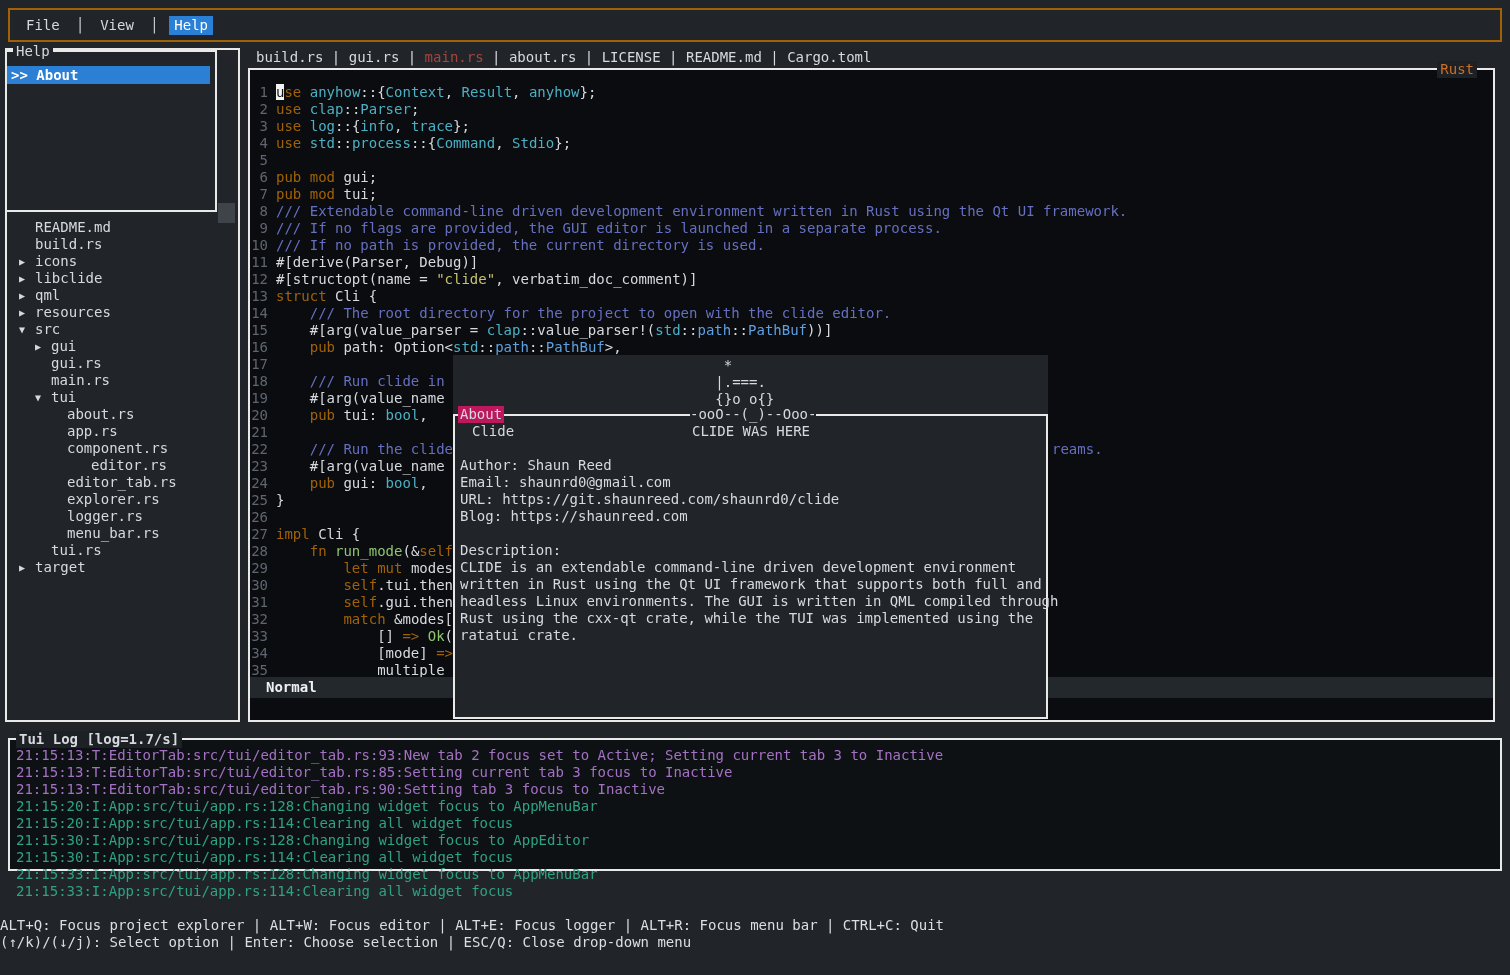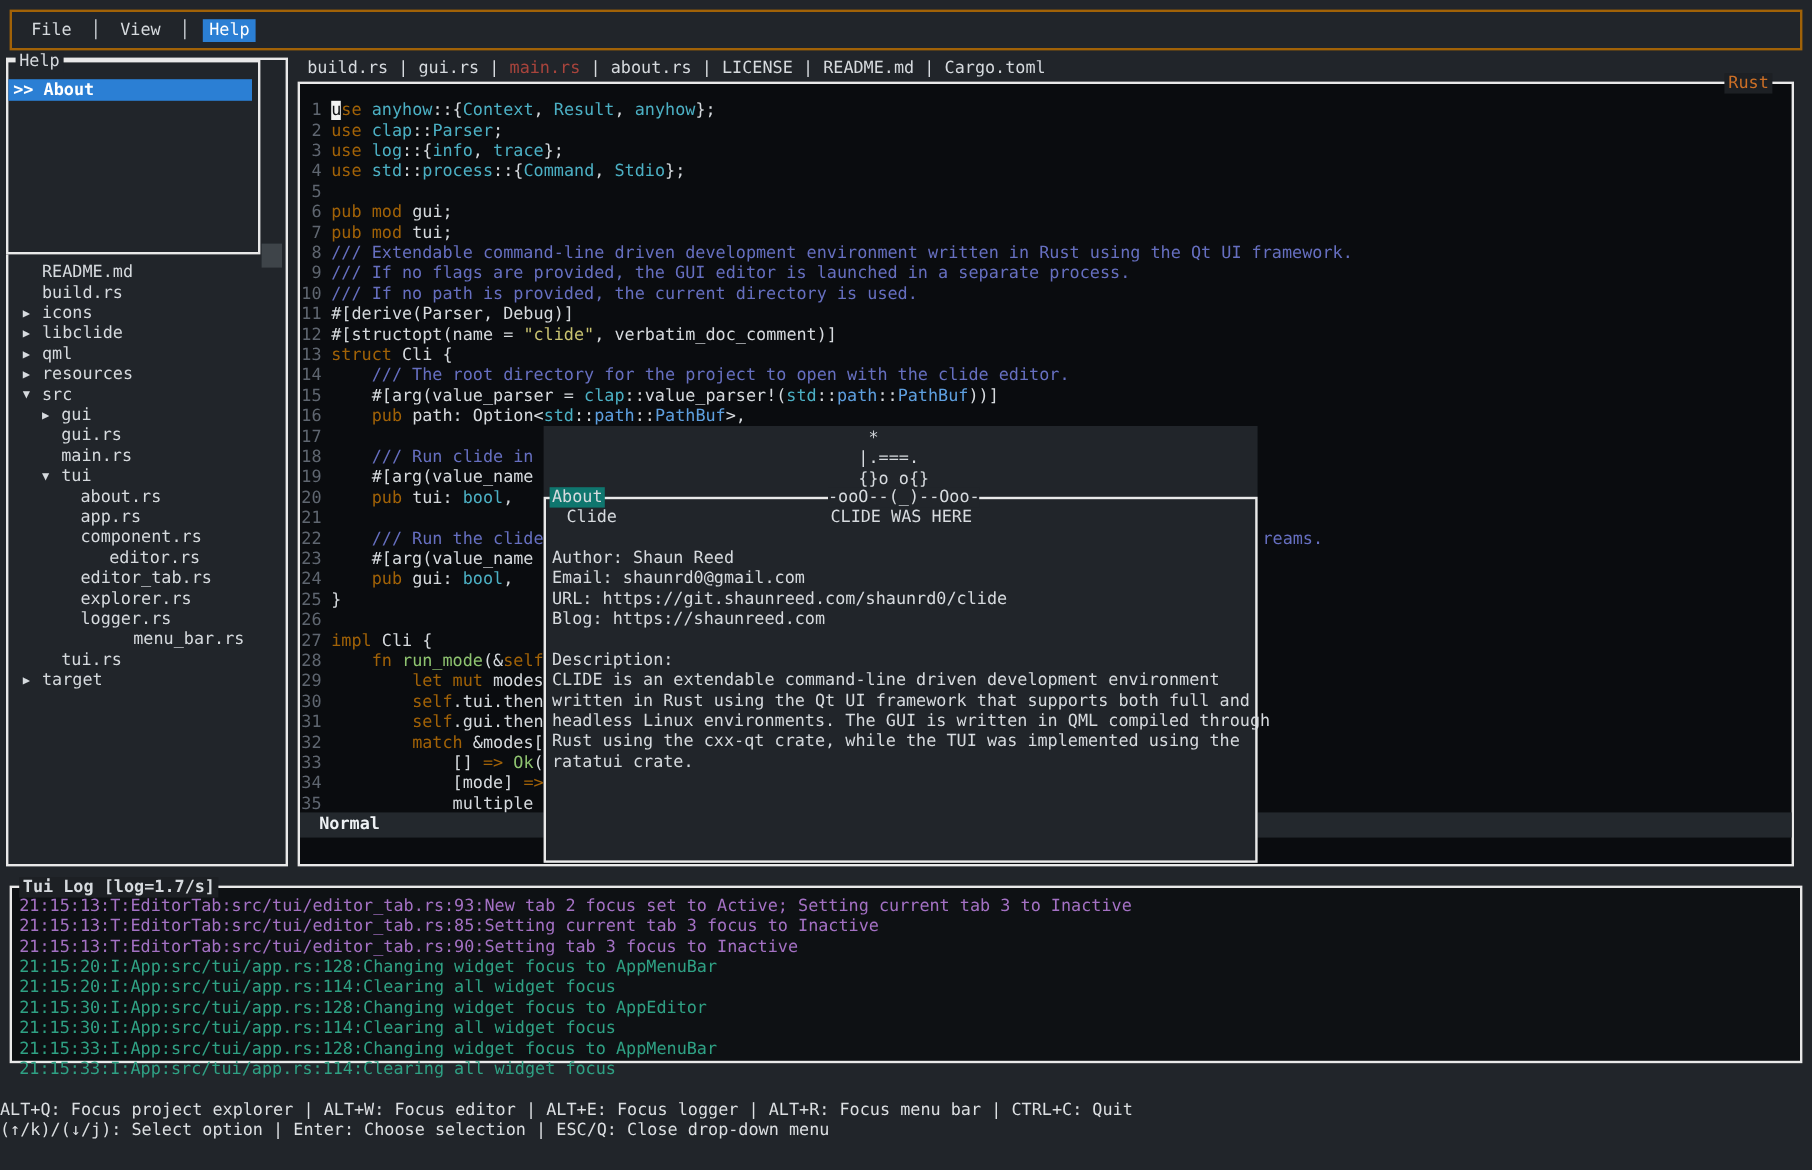--- a/index.html
+++ b/index.html
@@ -49,30 +49,30 @@
   .c-str{ color:#c8c270; }
   .c-fn { color:#8fc470; }
   .c-cur{ background:#f2f2f2; color:#101214; }
   .mode-bar { position:absolute; left:0; right:0; top:607px; height:21px; background:#23282d; font-weight:bold; padding-left:16px; line-height:21px; color:#eef1f4; }
   .line-tail { position:absolute; left:802px; top:371px; color:#666fc0; z-index:6; white-space:pre; }
 
   
   .about-popup { left:453px; top:355px; width:595px; height:364px; background:#21252a; z-index:5; }
   .about-art { position:absolute; left:237px; top:2px; white-space:pre; color:#d6dade; }
   .about-box { position:absolute; left:0; right:0; top:59px; bottom:0; border:2px solid #e9e9e9; }
-  .about-title { position:absolute; top:51px; left:5px; background:#0f766e; padding:0 2px; z-index:2; }
+  .about-title { position:absolute; top:51px; left:5px; background:#be185d; padding:0 2px; z-index:2; }
   .about-border-art { position:absolute; top:51px; left:237px; background:#21252a; z-index:2; white-space:pre; }
   .about-name { position:absolute; left:19px; top:68px; }
   .about-tagline { position:absolute; left:239px; top:68px; }
   .about-fields { position:absolute; left:7px; top:102px; white-space:pre; }
   .about-desc-label { position:absolute; left:7px; top:187px; }
   .about-desc { position:absolute; left:7px; top:204px; white-space:pre; }
 
   
-  .logpanel { left:8px; top:738px; width:1494px; height:148px; border:2px solid #e9e9e9; background:#0e1114; }
+  .logpanel { left:8px; top:738px; width:1494px; height:133px; border:2px solid #e9e9e9; background:#0e1114; }
   .logpanel .panel-title { background:#1d2024; font-weight:bold; }
   .log-line { position:absolute; left:6px; right:4px; height:17px; white-space:pre; overflow:hidden; }
   .log-trace { color:#a471c4; }
   .log-info  { color:#2fa184; }
 
   
   .footer-line { left:0; width:1510px; text-align:left; color:#dcdfe2; white-space:pre; }
 </style>
 </head>
 <body>
@@ -100,21 +100,21 @@
         <div class="tree-row" style="padding-left: 28px;"><span class="tree-arrow"></span><span>gui.rs</span></div>
         <div class="tree-row" style="padding-left: 28px;"><span class="tree-arrow"></span><span>main.rs</span></div>
         <div class="tree-row" style="padding-left: 28px;"><span class="tree-arrow">▼</span><span>tui</span></div>
         <div class="tree-row" style="padding-left: 44px;"><span class="tree-arrow"></span><span>about.rs</span></div>
         <div class="tree-row" style="padding-left: 44px;"><span class="tree-arrow"></span><span>app.rs</span></div>
         <div class="tree-row" style="padding-left: 44px;"><span class="tree-arrow"></span><span>component.rs</span></div>
         <div class="tree-row" style="padding-left: 44px; gap: 24px;"><span class="tree-arrow"></span><span>editor.rs</span></div>
         <div class="tree-row" style="padding-left: 44px;"><span class="tree-arrow"></span><span>editor_tab.rs</span></div>
         <div class="tree-row" style="padding-left: 44px;"><span class="tree-arrow"></span><span>explorer.rs</span></div>
         <div class="tree-row" style="padding-left: 44px;"><span class="tree-arrow"></span><span>logger.rs</span></div>
-        <div class="tree-row" style="padding-left: 44px; margin-left: 44px;"><span class="tree-arrow"></span><span>menu_bar.rs</span></div>
+        <div class="tree-row" style="padding-left: 44px;"><span class="tree-arrow"></span><span>menu_bar.rs</span></div>
         <div class="tree-row" style="padding-left: 28px;"><span class="tree-arrow"></span><span>tui.rs</span></div>
         <div class="tree-row" style="padding-left: 12px;"><span class="tree-arrow">▶</span><span>target</span></div>
       </div>
     <div class="abs scroll-thumb"></div>
   </div>
 
   <div class="abs help-dd">
     <div class="panel-title">Help</div>
     <div class="dd-selected">&gt;&gt; About</div>
   </div>

